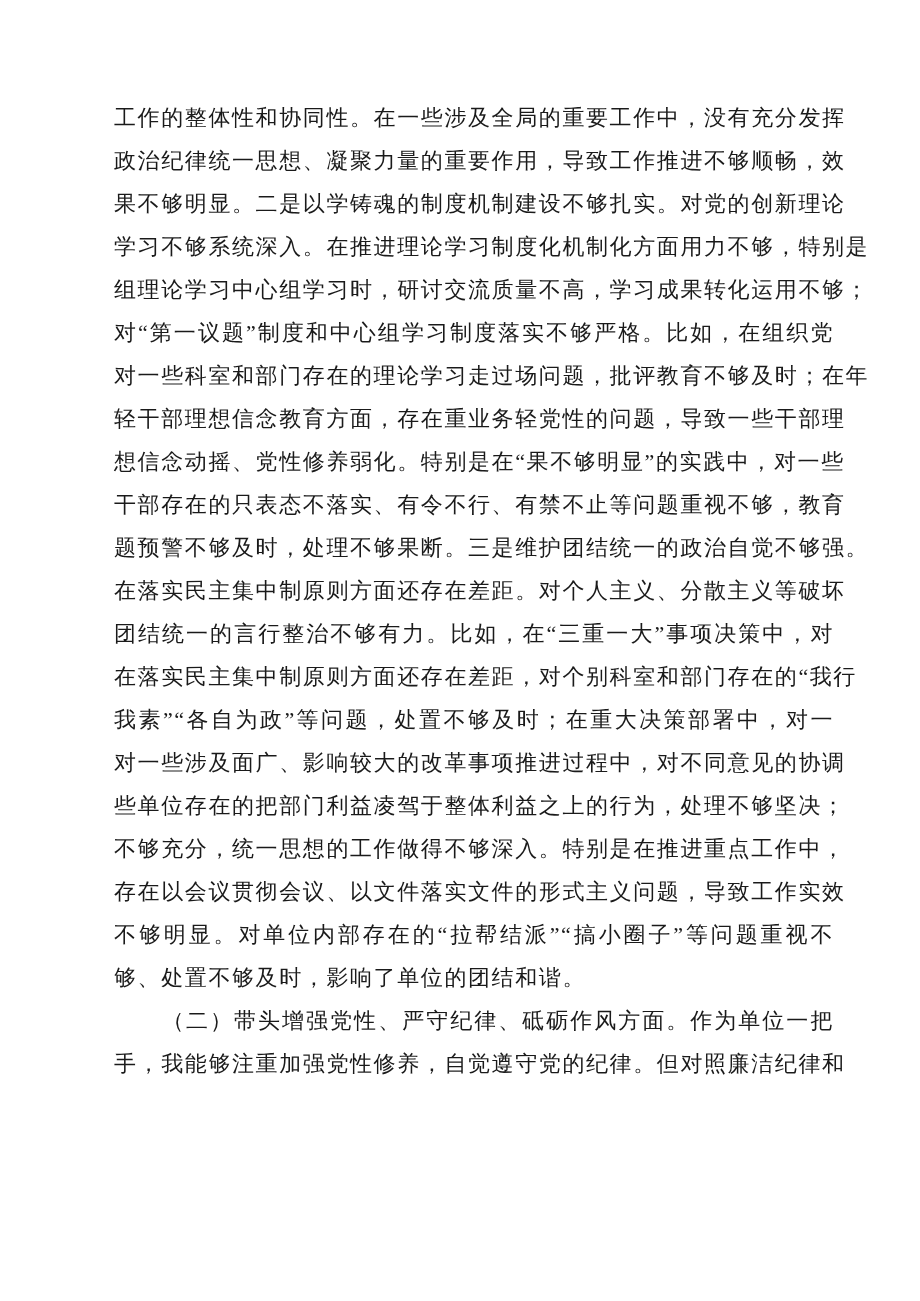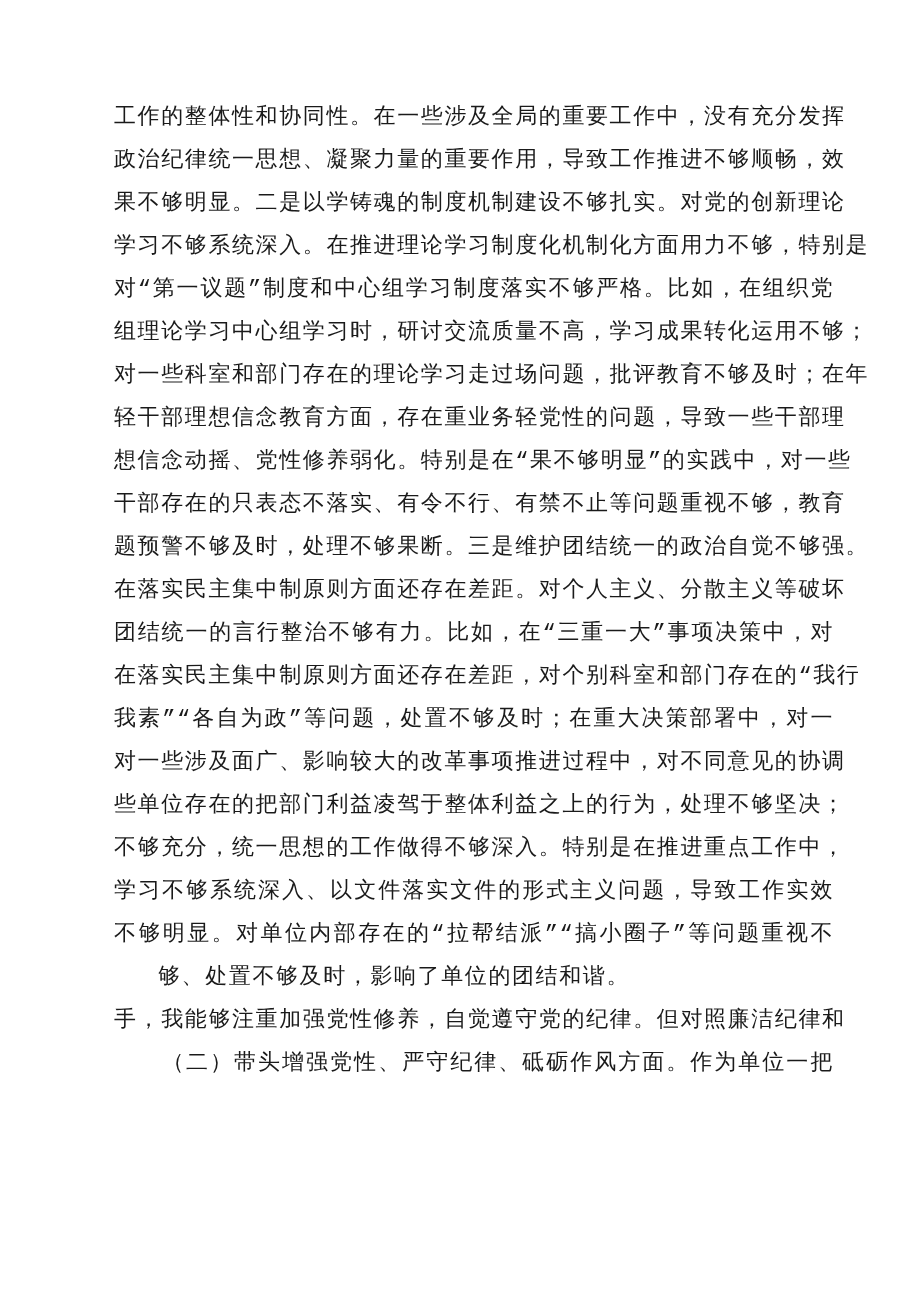--- a/index.html
+++ b/index.html
@@ -15,60 +15,59 @@
     }
     .page {
       position: absolute;
       left: 114px;
       top: 96px;
       width: 720px;
     }
     .line {
       height: 43px;
       line-height: 43px;
-      font-family: Liberation Mono, monospace;
+      font-family: Liberation Serif, serif;
       font-size: 22px;
       color: #1a1a1a;
       white-space: nowrap;
       letter-spacing: 1.6px;
       text-align: justify;
       text-align-last: justify;
     }
     .line.last {
       text-align-last: left;
-      margin-left: 44px;
     }
     .line.indent {
       padding-left: 48px;
     }
   </style>
 </head>
 <body>
 
 <div class="page">
   <div>
     <div class="line">工作的整体性和协同性。在一些涉及全局的重要工作中，没有充分发挥</div>
     <div class="line">政治纪律统一思想、凝聚力量的重要作用，导致工作推进不够顺畅，效</div>
     <div class="line">果不够明显。二是以学铸魂的制度机制建设不够扎实。对党的创新理论</div>
     <div class="line">学习不够系统深入。在推进理论学习制度化机制化方面用力不够，特别是</div>
+    <div class="line">组理论学习中心组学习时，研讨交流质量不高，学习成果转化运用不够；</div>
     <div class="line">对“第一议题”制度和中心组学习制度落实不够严格。比如，在组织党</div>
-    <div class="line">组理论学习中心组学习时，研讨交流质量不高，学习成果转化运用不够；</div>
     <div class="line">对一些科室和部门存在的理论学习走过场问题，批评教育不够及时；在年</div>
     <div class="line">轻干部理想信念教育方面，存在重业务轻党性的问题，导致一些干部理</div>
     <div class="line">想信念动摇、党性修养弱化。特别是在“果不够明显”的实践中，对一些</div>
     <div class="line">干部存在的只表态不落实、有令不行、有禁不止等问题重视不够，教育</div>
     <div class="line">题预警不够及时，处理不够果断。三是维护团结统一的政治自觉不够强。</div>
     <div class="line">在落实民主集中制原则方面还存在差距。对个人主义、分散主义等破坏</div>
     <div class="line">团结统一的言行整治不够有力。比如，在“三重一大”事项决策中，对</div>
     <div class="line">在落实民主集中制原则方面还存在差距，对个别科室和部门存在的“我行</div>
     <div class="line">我素”“各自为政”等问题，处置不够及时；在重大决策部署中，对一</div>
     <div class="line">对一些涉及面广、影响较大的改革事项推进过程中，对不同意见的协调</div>
     <div class="line">些单位存在的把部门利益凌驾于整体利益之上的行为，处理不够坚决；</div>
     <div class="line">不够充分，统一思想的工作做得不够深入。特别是在推进重点工作中，</div>
-    <div class="line">学习不够系统深入、以文件落实文件的形式主义问题，导致工作实效</div>
+    <div class="line">存在以会议贯彻会议、以文件落实文件的形式主义问题，导致工作实效</div>
     <div class="line">不够明显。对单位内部存在的“拉帮结派”“搞小圈子”等问题重视不</div>
     <div class="line last">够、处置不够及时，影响了单位的团结和谐。</div>
   </div>
   <div>
+    <div class="line indent">（二）带头增强党性、严守纪律、砥砺作风方面。作为单位一把</div>
     <div class="line">手，我能够注重加强党性修养，自觉遵守党的纪律。但对照廉洁纪律和</div>
-    <div class="line indent">（二）带头增强党性、严守纪律、砥砺作风方面。作为单位一把</div>
   </div>
 </div>
 
 </body></html>

